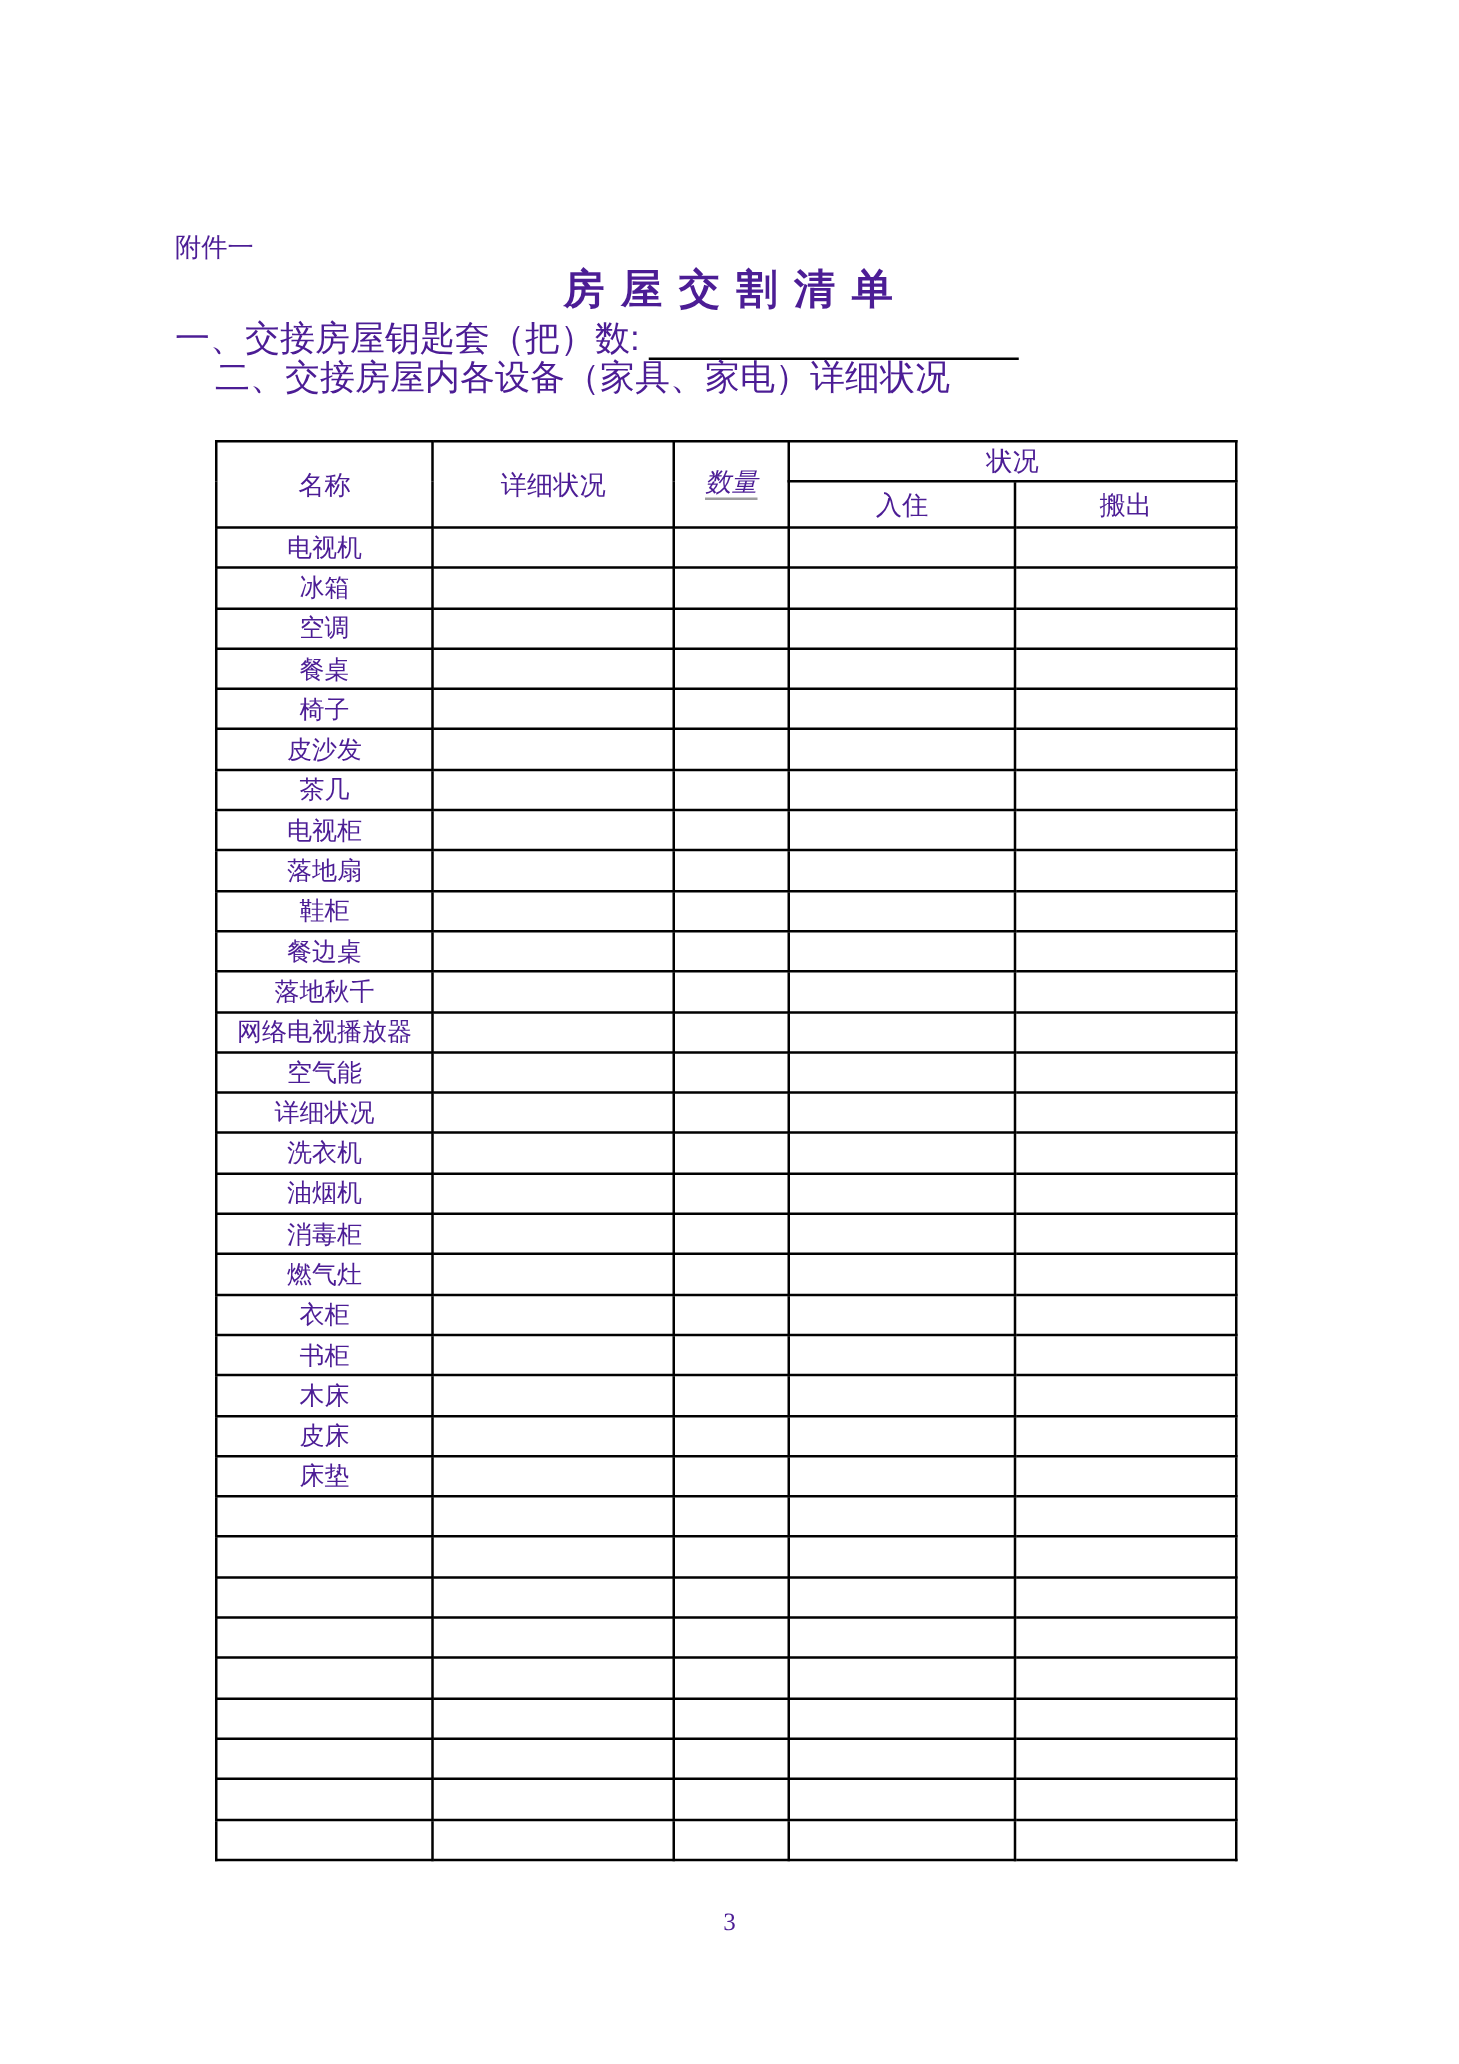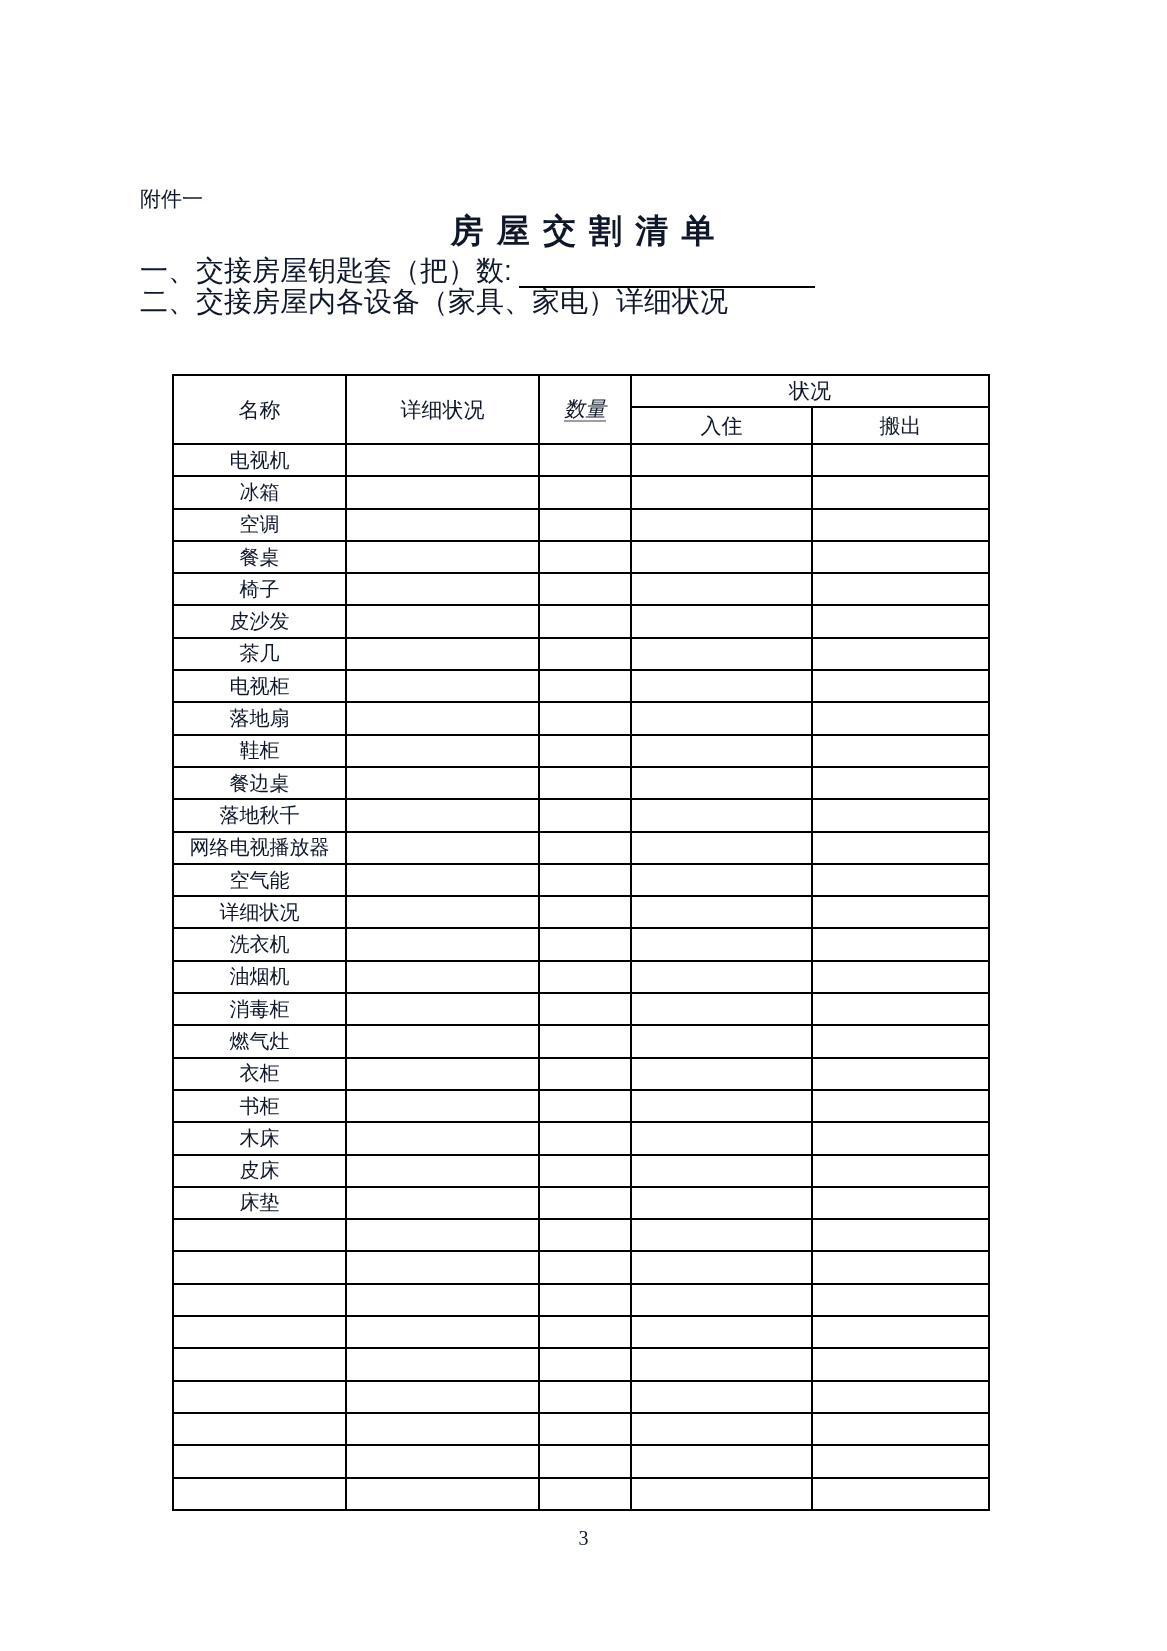--- a/index.html
+++ b/index.html
@@ -1,21 +1,21 @@
 <!DOCTYPE html>
 <html><head>
 <meta charset="utf-8">
 <style>
   html, body { margin: 0; padding: 0; background: #ffffff; }
   .page {
     position: relative;
     width: 1167px;
     height: 1607px;
     background: #ffffff;
-    color: #0f172a;
+    color: #4c1d95;
     font-family: "Liberation Sans", sans-serif;
     overflow: hidden;
   }
   .attachment-label {
     position: absolute;
     left: 140px;
     top: 186px;
     font-size: 21px;
     line-height: 1.2;
     white-space: nowrap;
@@ -32,33 +32,33 @@
     white-space: nowrap;
   }
   .num-line {
     position: absolute;
     left: 140px;
     font-size: 28px;
     line-height: 1.2;
     white-space: nowrap;
   }
   .num-line.first { top: 254px; }
-  .num-line.second { top: 285px; }
+  .num-line.second { top: 285px; margin-left: 32px; }
   .blank-underline {
     display: inline-block;
     width: 296px;
     height: 20px;
     margin-left: 7px;
     border-bottom: 2px solid #000000;
     vertical-align: bottom;
   }
   table.checklist {
     position: absolute;
     left: 172px;
-    top: 374px;
+    top: 352px;
     width: 816px;
     border-collapse: collapse;
     table-layout: fixed;
   }
   table.checklist th,
   table.checklist td {
     border: 2px solid #000000;
     padding: 0;
     text-align: center;
     vertical-align: middle;

